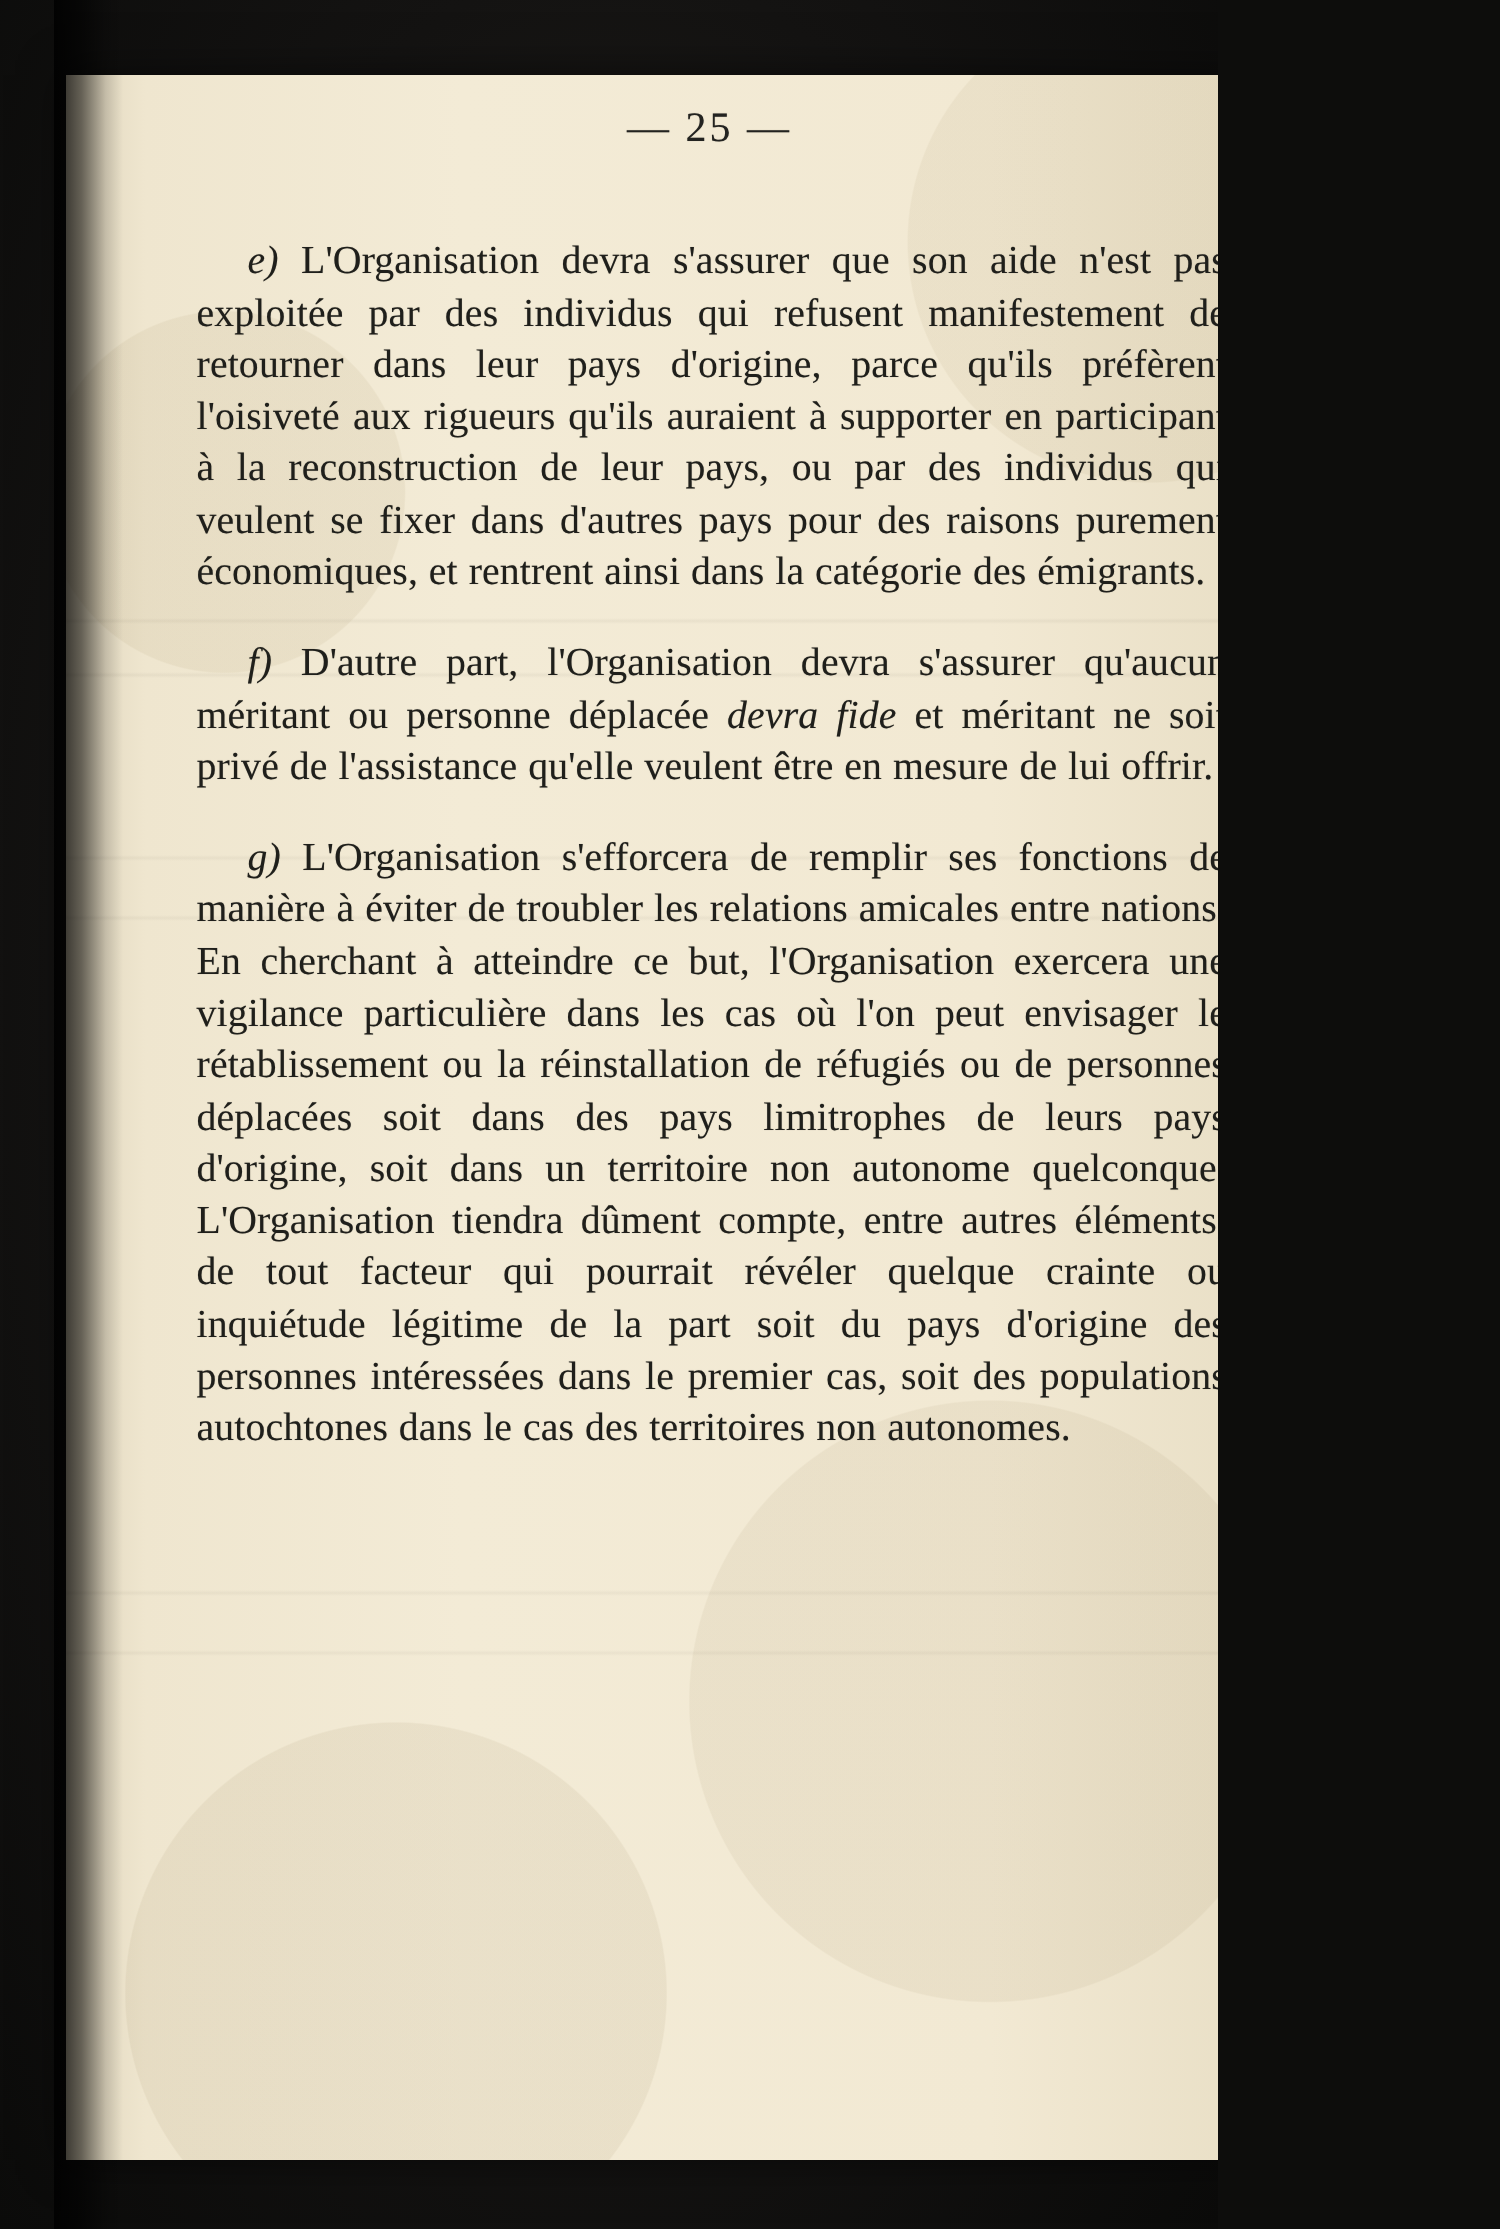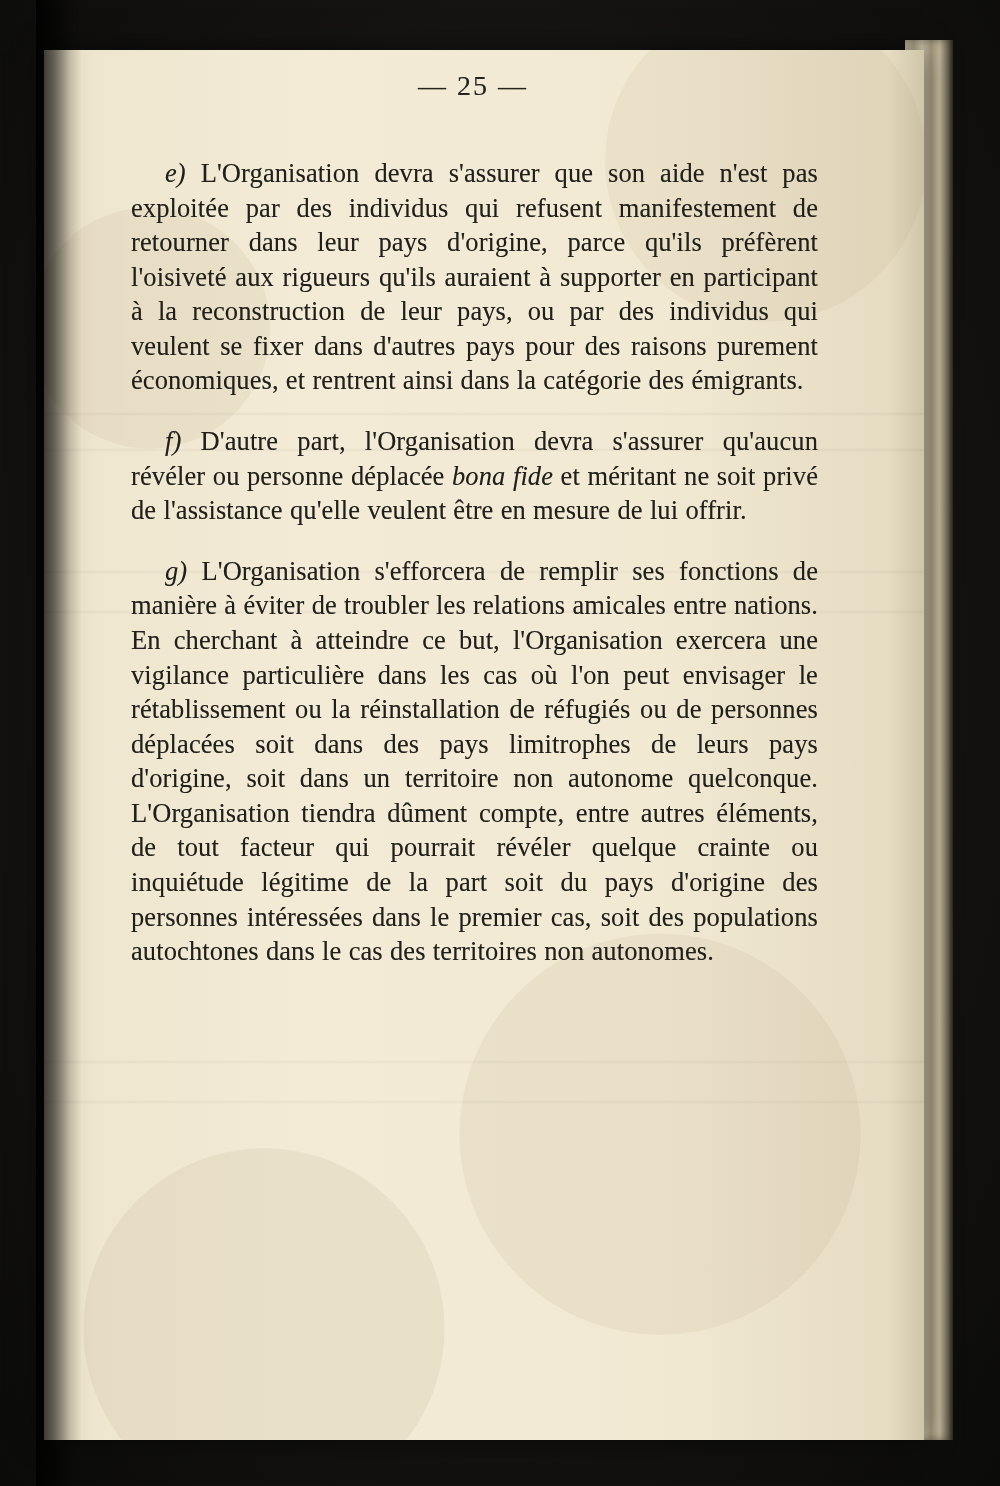--- a/index.html
+++ b/index.html
@@ -2,21 +2,21 @@
 <html><head>
 <meta charset="utf-8">
 <style>
   html, body {
     margin: 0;
     padding: 0;
     background: #0d0d0c;
   }
   #page {
     position: relative;
-    width: 1000px;
+    width: 812px;
     height: 1486px;
     overflow: hidden;
     background: #eab308;
     font-family: "Liberation Serif", serif;
   }
 
   
   #backdrop {
     position: absolute;
     inset: 0;
@@ -158,21 +158,21 @@
   </div>
 
   <div id="gutter"></div>
 
   <div id="content">
 
     <div id="folio">— 25 —</div>
 
     <p class="para indent"><span class="lbl">e)</span><span> L'Organisation devra s'assurer que son aide n'est pas exploitée par des individus qui refusent manifestement de retourner dans leur pays d'origine, parce qu'ils préfèrent l'oisiveté aux rigueurs qu'ils auraient à supporter en participant à la reconstruction de leur pays, ou par des individus qui veulent se fixer dans d'autres pays pour des raisons purement économiques, et rentrent ainsi dans la catégorie des émigrants.</span></p>
 
-    <p class="para indent"><span class="lbl">f)</span><span> D'autre part, l'Organisation devra s'assurer qu'aucun révéler ou personne déplacée </span><em class="it">bona fide</em><span> et méritant ne soit privé de l'assistance qu'elle veulent être en mesure de lui offrir.</span></p>
+    <p class="para indent"><span class="lbl">f)</span><span> D'autre part, l'Organisation devra s'assurer qu'aucun méritant ou personne déplacée </span><em class="it">devra fide</em><span> et méritant ne soit privé de l'assistance qu'elle veulent être en mesure de lui offrir.</span></p>
 
     <p class="para indent"><span class="lbl">g)</span><span> L'Organisation s'efforcera de remplir ses fonctions de manière à éviter de troubler les relations amicales entre nations. En cherchant à atteindre ce but, l'Organisation exercera une vigilance particulière dans les cas où l'on peut envisager le rétablissement ou la réinstallation de réfugiés ou de personnes déplacées soit dans des pays limitrophes de leurs pays d'origine, soit dans un territoire non autonome quelconque. L'Organisation tiendra dûment compte, entre autres éléments, de tout facteur qui pourrait révéler quelque crainte ou inquiétude légitime de la part soit du pays d'origine des personnes intéressées dans le premier cas, soit des populations autochtones dans le cas des territoires non autonomes.</span></p>
 
     <div class="gap"></div>
 
 
   </div>
 </div>
 
 </body></html>

